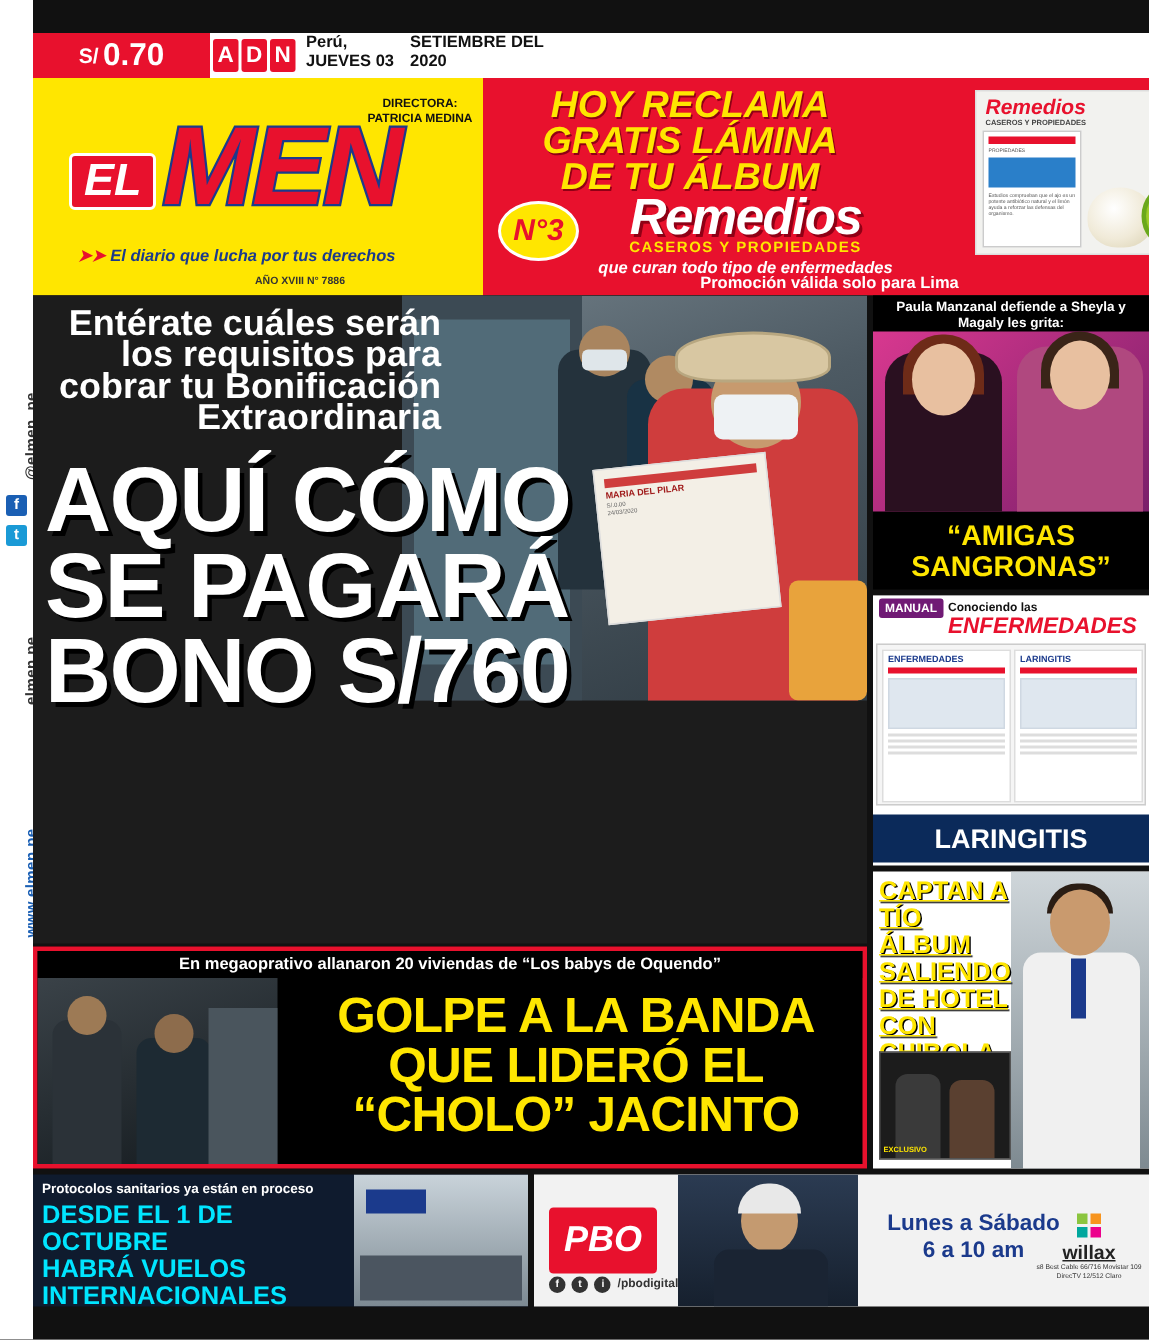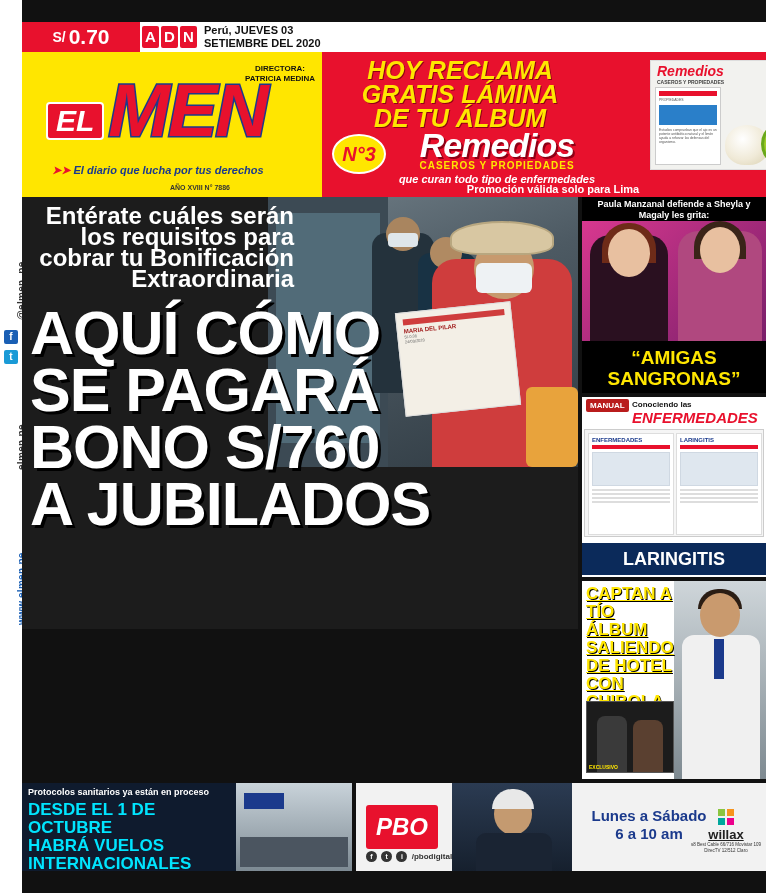--- a/index.html
+++ b/index.html
@@ -51,21 +51,21 @@
     display:flex; align-items:center; gap:2px;
   }
   .adn span {
     display:inline-block; width:17px; height:22px; background:#e8112d;
     color:#fff; font-weight:bold; font-size:15px; text-align:center; line-height:22px;
     border-radius:2px;
   }
   .datestrip {
     position:absolute; left:182px; top:0; width:160px; height:30px;
     color:#111; font-weight:bold; font-size:11px; line-height:13px;
-    display:flex; flex-direction:column; justify-content:center;
+    display:flex; flex-direction:row; justify-content:center;
   }
 
   
   .masthead {
     position:absolute; left:22px; top:52px; width:744px; height:145px;
   }
   .mh-left {
     position:absolute; left:0; top:0; width:300px; height:145px;
     background:#ffe600;
   }
@@ -307,21 +307,21 @@
     color:#ffe600; font-weight:bold; font-size:19px; line-height:21px;
     text-shadow:2px 2px 0 #000;
   }
 
   
   .b2 { top:200px; height:180px; background:#fff; }
   .b2-head {
     position:absolute; left:0; top:0; width:100%; height:30px; background:#fff;
   }
   .b2-manual {
-    position:absolute; left:4px; top:2px; background:#b91c1c; color:#fff;
+    position:absolute; left:4px; top:2px; background:#701a75; color:#fff;
     font-size:8px; font-weight:bold; padding:2px 4px; border-radius:2px;
   }
   .b2-conoce { position:absolute; left:50px; top:3px; font-size:8px; color:#111; font-weight:bold;}
   .b2-enf { position:absolute; left:50px; top:12px; font-size:15px; color:#e8112d; font-weight:bold; font-style:italic;}
   .b2-pages { position:absolute; left:2px; top:32px; width:180px; height:108px; background:#f5f5f5; border:1px solid #ccc;}
   .b2-pages .pg{position:absolute;top:3px;width:86px;height:102px;background:#fff;border:1px solid #ddd;font-size:3px;color:#666;padding:3px;}
   .b2-pages .pgL{left:3px;}
   .b2-pages .pgR{left:91px;}
   .b2-pages .tt{font-size:6px;font-weight:bold;color:#1b3a8c;}
   .b2-pages .rd{height:4px;background:#e8112d;margin:2px 0;}
@@ -446,24 +446,38 @@
           <div>S/.0.00</div>
           <div>24/03/2020</div>
         </div>
         <div class="lp-bag"></div>
       </div>
       <div class="lead-kicker">Entérate cuáles serán los requisitos para cobrar tu Bonificación Extraordinaria</div>
       <div class="lead-title">
         <div>AQUÍ CÓMO</div>
         <div>SE PAGARÁ</div>
         <div>BONO S/760</div>
-        <div>A JUBILADOS</div>
-      </div>
-    </div>
-
+      </div>
+    </div>
+
+    <div class="band">
+      <div class="band-kicker">En megaoprativo allanaron 20 viviendas de “Los babys de Oquendo”</div>
+      <div class="band-photo">
+        <div class="bp-p1"></div>
+        <div class="bp-h1"></div>
+        <div class="bp-p2"></div>
+        <div class="bp-h2"></div>
+        <div class="bp-veh"></div>
+      </div>
+      <div class="band-title">
+        <div>GOLPE A LA BANDA</div>
+        <div>QUE LIDERÓ EL</div>
+        <div>“CHOLO” JACINTO</div>
+      </div>
+    </div>
 
     <div class="flights">
       <div class="flights-kicker">Protocolos sanitarios ya están en proceso</div>
       <div class="flights-title">
         <div>DESDE EL 1 DE OCTUBRE</div>
         <div>HABRÁ VUELOS</div>
         <div>INTERNACIONALES</div>
       </div>
       <div class="flights-photo">
         <div class="fp-sign"></div>

